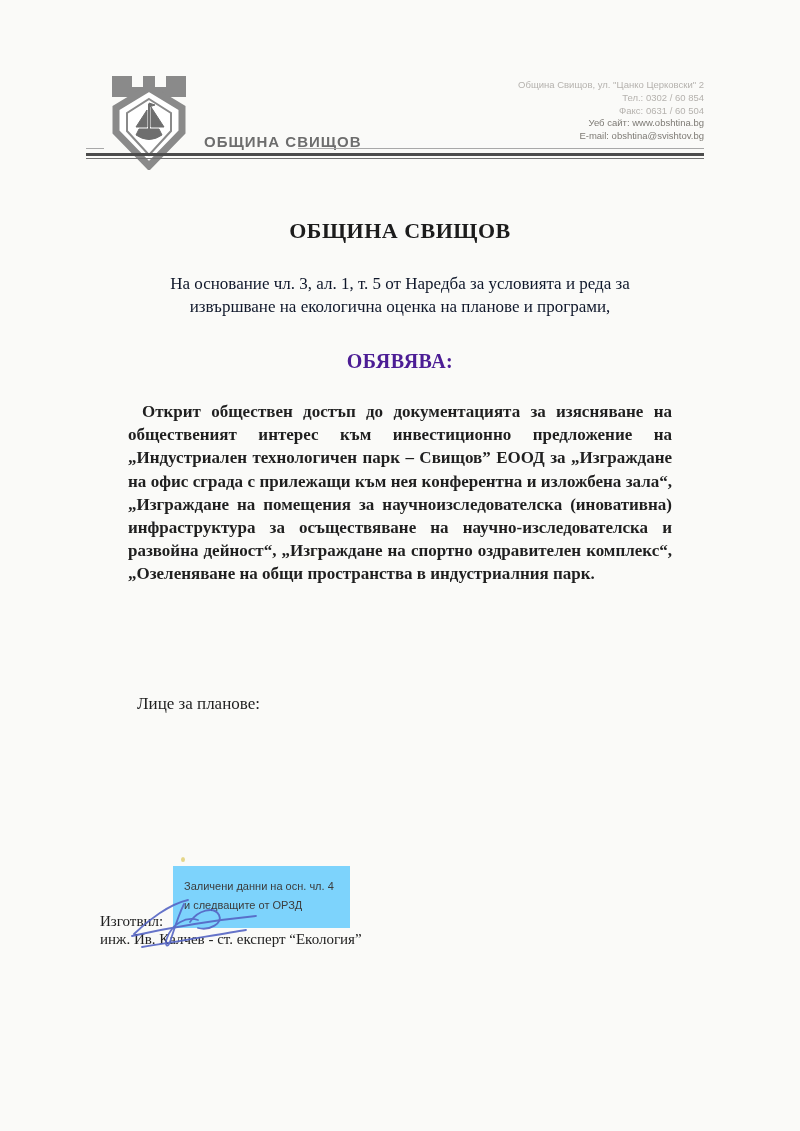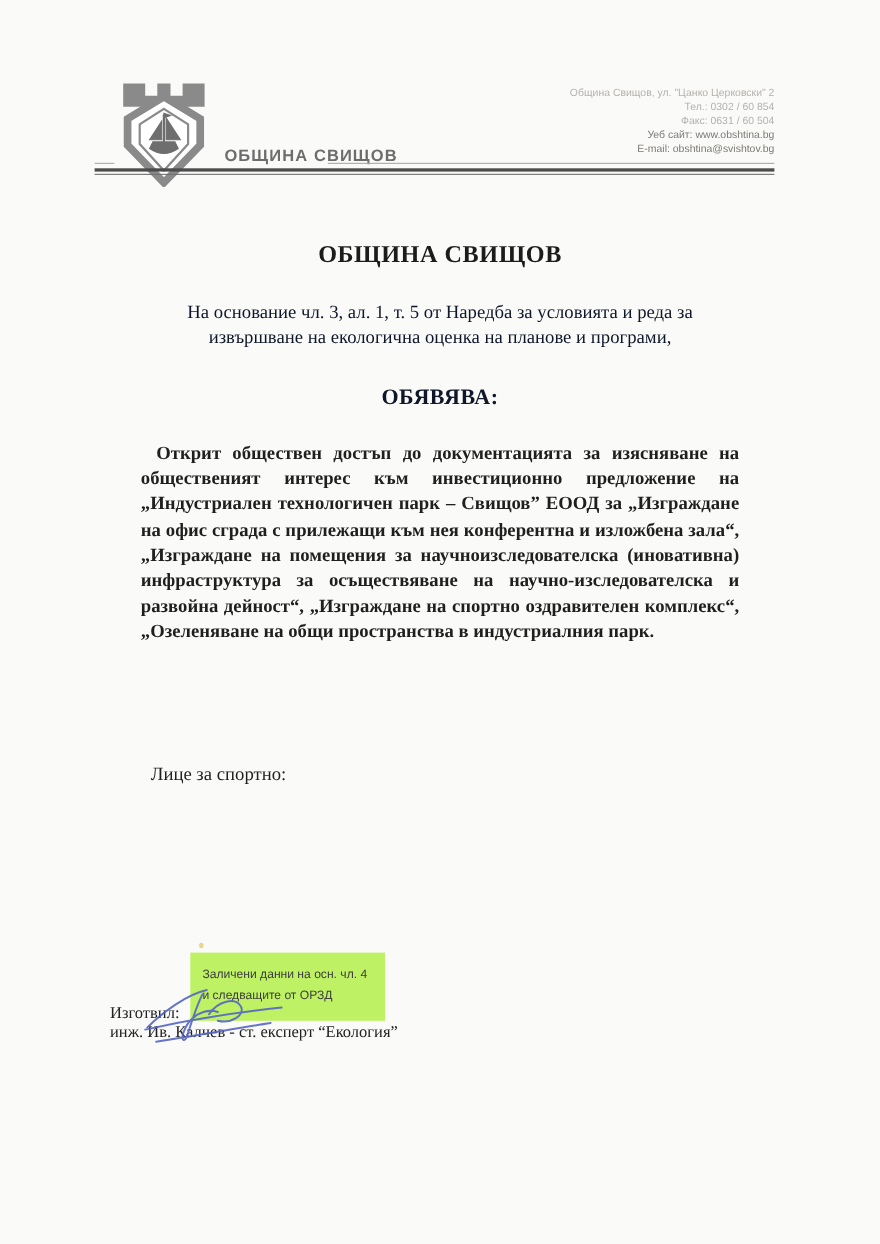--- a/index.html
+++ b/index.html
@@ -34,35 +34,35 @@
   .doc-title{
     position:absolute;top:218px;left:0;width:100%;text-align:center;
     font-size:22px;font-weight:bold;letter-spacing:.5px;color:#1c1c1c;
   }
   .legal-basis{
     position:absolute;top:272px;left:130px;width:540px;
     font-size:17px;line-height:23px;text-align:center;color:#0f172a;
   }
   .announce{
     position:absolute;top:350px;left:0;width:100%;text-align:center;
-    font-size:20px;font-weight:bold;letter-spacing:.5px;color:#0f172a;
+    font-size:20px;font-weight:bold;letter-spacing:.5px;color:#4c1d95;
   }
   .body-text{
     position:absolute;top:400px;left:128px;width:544px;
     font-size:17px;line-height:23.2px;color:#1f1f1f;font-weight:bold;
   }
   .body-text p{margin:0;text-align:justify;text-indent:14px;}
   .contact-person{
     position:absolute;top:692px;left:137px;
     font-size:17px;line-height:24px;color:#1f1f1f;
   }
   
   .redaction-box{
     position:absolute;left:173px;top:866px;width:177px;height:62px;
-    background:#bef264;
+    background:#7dd3fc;
   }
   .redaction-box .note{
     display:block;padding:11px 8px 0 11px;width:150px;
     font-family:"Liberation Sans",sans-serif;
     font-size:11px;line-height:19px;color:#3c3c3c;
   }
   .scan-dot{
     position:absolute;left:181px;top:857px;width:4px;height:5px;
     background:#e0cf76;border-radius:50%;opacity:.85;
   }
@@ -111,21 +111,21 @@
 
   <div class="legal-basis">На основание чл. 3, ал. 1, т. 5 от Наредба за условията и реда за извършване на екологична оценка на планове и програми,</div>
 
   <div class="announce">ОБЯВЯВА:</div>
 
   <div class="body-text">
     <p>Открит обществен достъп до документацията за изясняване на общественият интерес към инвестиционно предложение на „Индустриален технологичен парк – Свищов” ЕООД за „Изграждане на офис сграда с прилежащи към нея конферентна и изложбена зала“, „Изграждане на помещения за научноизследователска (иновативна) инфраструктура за осъществяване на научно-изследователска и развойна дейност“, „Изграждане на спортно оздравителен комплекс“, „Озеленяване на общи пространства в индустриалния парк.</p>
   </div>
 
   <div class="contact-person">
-    <div>Лице за спортно:</div>
+    <div>Лице за планове:</div>
   </div>
 
   <div class="scan-dot"></div>
 
   <div class="redaction-box">
     <span class="note">Заличени данни на осн. чл. 4 и следващите от ОРЗД</span>
   </div>
 
   <div class="prepared-label">Изготвил:</div>
   <div class="prepared-line">инж. Ив. Калчев - ст. експерт “Екология”</div>

